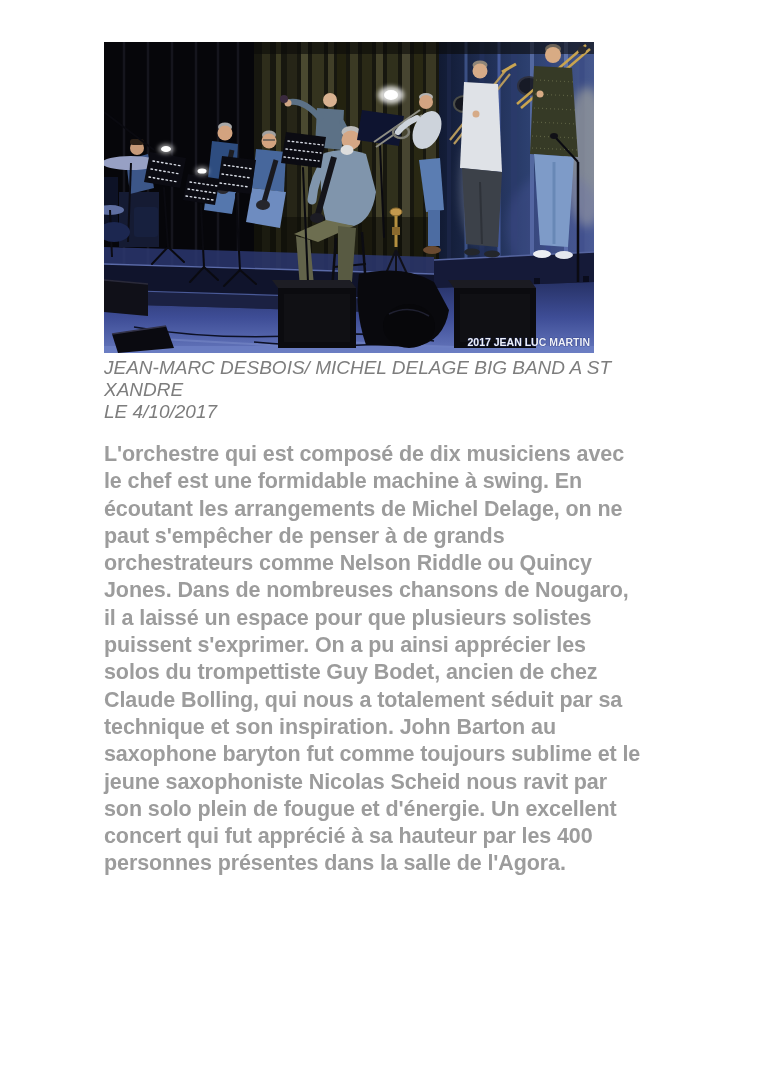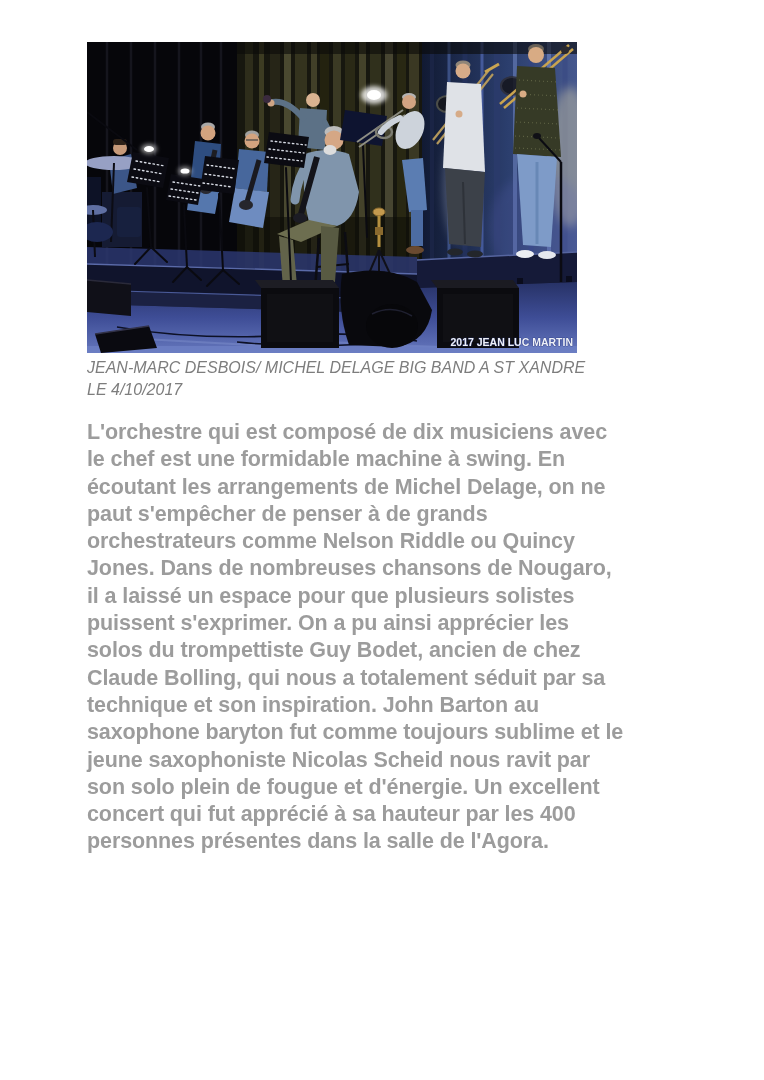--- a/index.html
+++ b/index.html
@@ -2,31 +2,31 @@
 <html><head>
 <meta charset="utf-8">
 <style>
   html,body{margin:0;padding:0;}
   body{
     width:764px;height:1080px;background:#ffffff;
     font-family:"Liberation Sans",sans-serif;
     overflow:hidden;position:relative;
   }
   .content-col{
-    position:absolute;left:87px;top:42px;width:600px;
+    position:absolute;left:104px;top:42px;width:600px;
   }
   .photo-frame{
     width:490px;height:311px;overflow:hidden;position:relative;
     background:#06060a;
   }
   .photo-frame svg{display:block;width:100%;height:100%;}
   .photo-caption{
     margin:4px 0 0 0;
     font-style:italic;font-weight:400;
-    font-size:16px;line-height:22px;
+    font-size:19px;line-height:22px;
     color:#7d7d7d;
     white-space:pre-line;
     width:580px;
   }
   .article-text{
     margin:18px 0 0 0;
     font-weight:700;
     font-size:21.5px;line-height:27.3px;
     color:#9c9c9c;
     letter-spacing:-0.1px;

